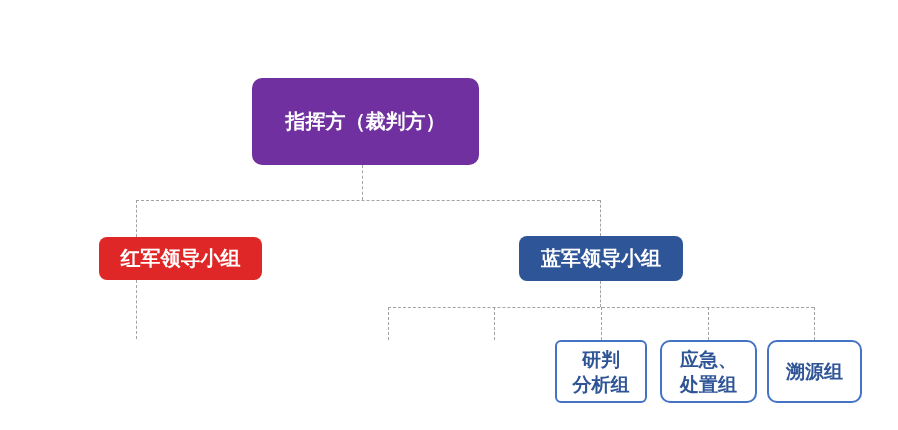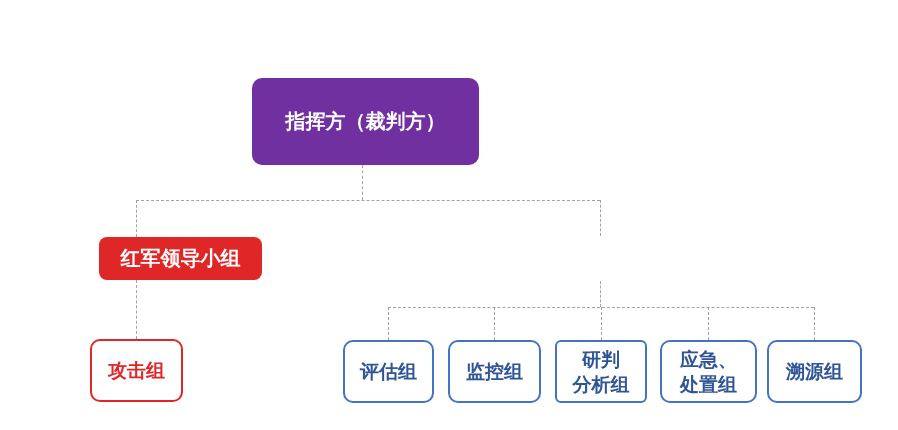--- a/index.html
+++ b/index.html
@@ -105,31 +105,25 @@
   <div class="conn v conn-c4-drop"></div>
   <div class="conn v conn-c5-drop"></div>
 
   <div class="node node-root">
     <span>指挥方（裁判方）</span>
   </div>
 
   <div class="node node-red-leader">
     <span>红军领导小组</span>
   </div>
-
-  <div class="node node-attack">
-    <span>攻击组</span>
+  <div class="node node-blue-leader">
+    <span>蓝军领导小组</span>
   </div>
 
-  <div class="node node-blue-child child-1">
-    <span>评估组</span>
-  </div>
-  <div class="node node-blue-child child-2">
-    <span>监控组</span>
-  </div>
+
   <div class="node node-blue-child child-3">
     <span>研判</span>
     <span>分析组</span>
   </div>
   <div class="node node-blue-child child-4">
     <span>应急、</span>
     <span>处置组</span>
   </div>
   <div class="node node-blue-child child-5">
     <span>溯源组</span>

